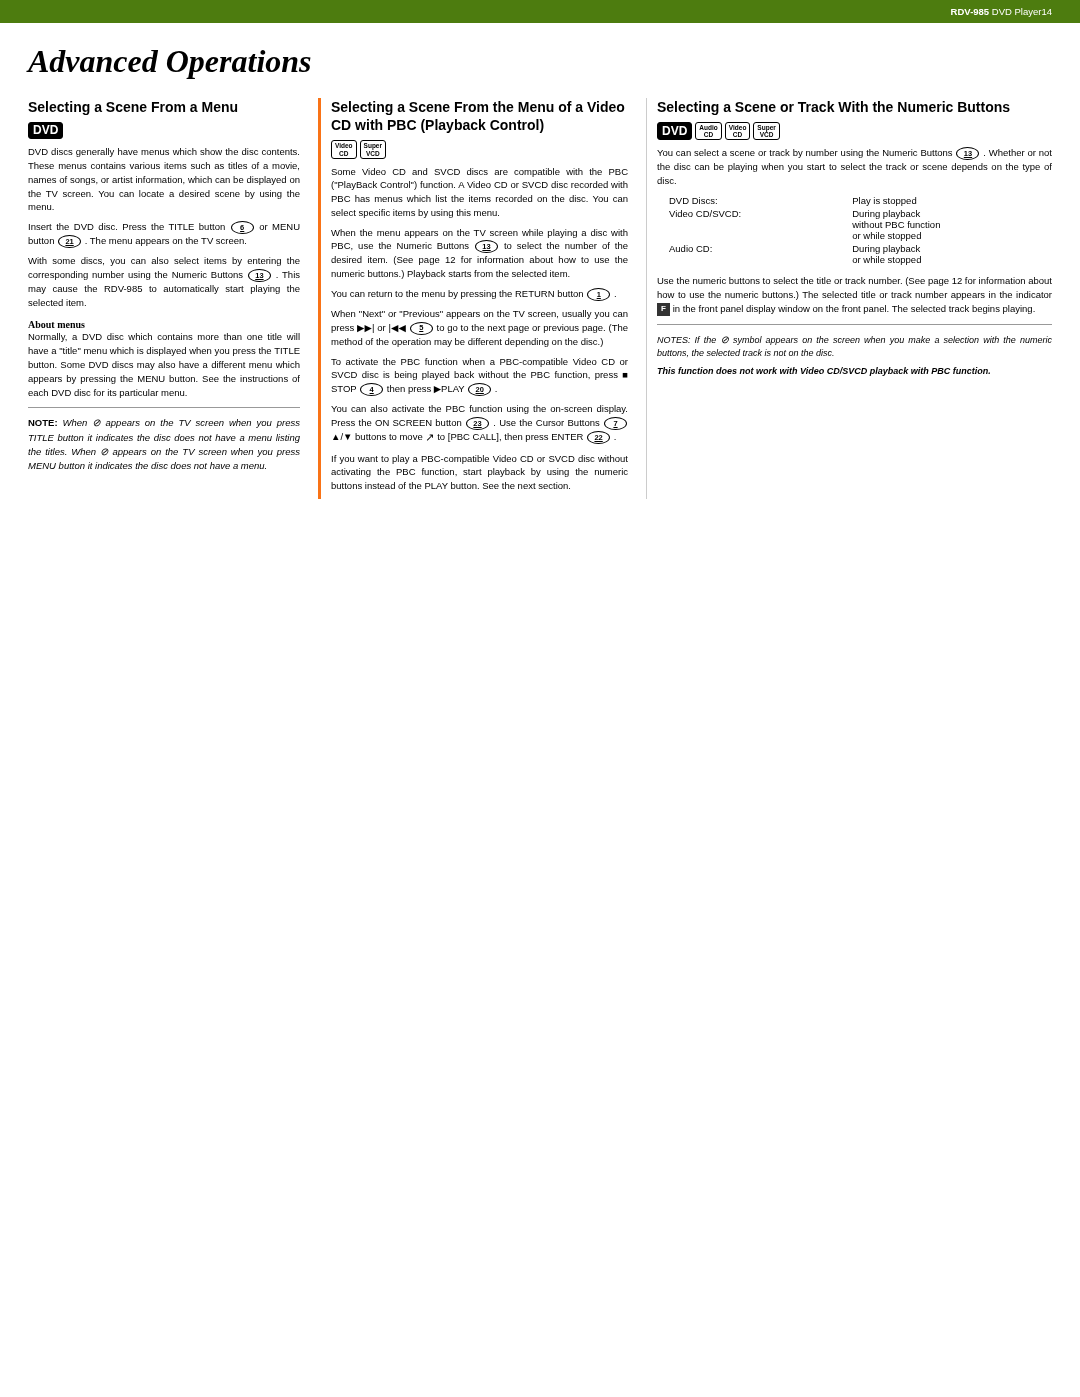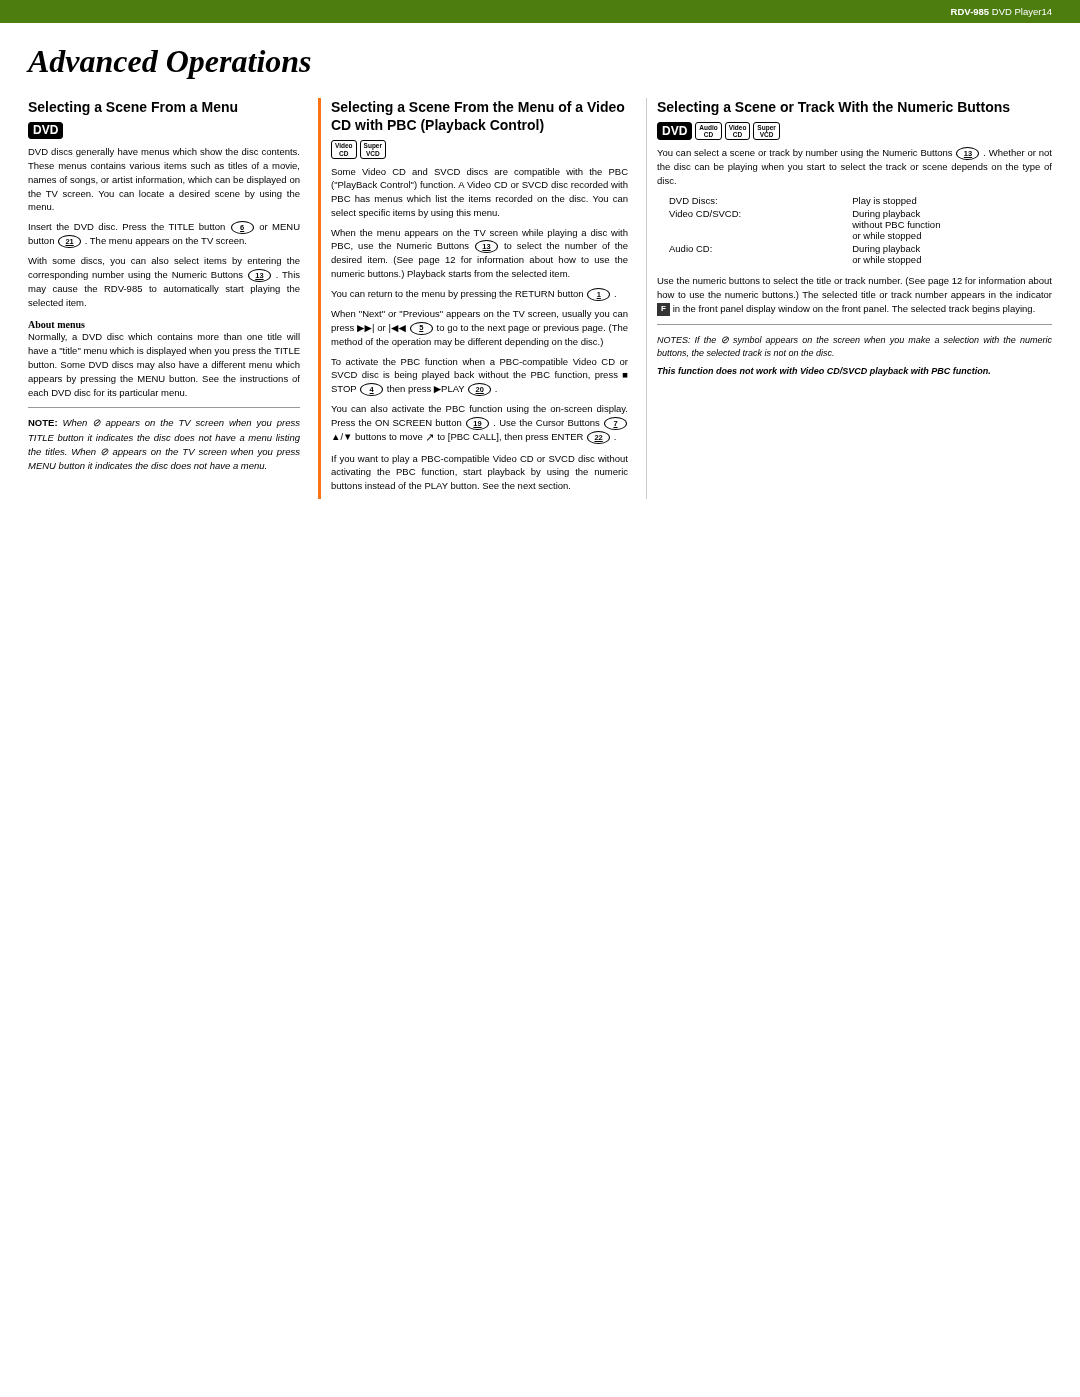--- a/index.html
+++ b/index.html
@@ -289,21 +289,21 @@
       <p>
         <span>To activate the PBC function when a PBC-compatible Video CD or SVCD disc is being played back without the PBC function, press ■ STOP</span>
         <span class="cnum">4</span>
         <span> then press ▶PLAY</span>
         <span class="cnum">20</span>
         <span>.</span>
       </p>
 
       <p>
         <span>You can also activate the PBC function using the on-screen display. Press the ON SCREEN button</span>
-        <span class="cnum">19</span>
+        <span class="cnum">23</span>
         <span>. Use the Cursor Buttons</span>
         <span class="cnum">7</span>
         <span>▲/▼ buttons to move</span>
         <span style="font-size:11px; vertical-align:middle;">↗</span>
         <span> to [PBC CALL], then press ENTER</span>
         <span class="cnum">22</span>
         <span>.</span>
       </p>
 
       <p>If you want to play a PBC-compatible Video CD or SVCD disc without activating the PBC function, start playback by using the numeric buttons instead of the PLAY button. See the next section.</p>

